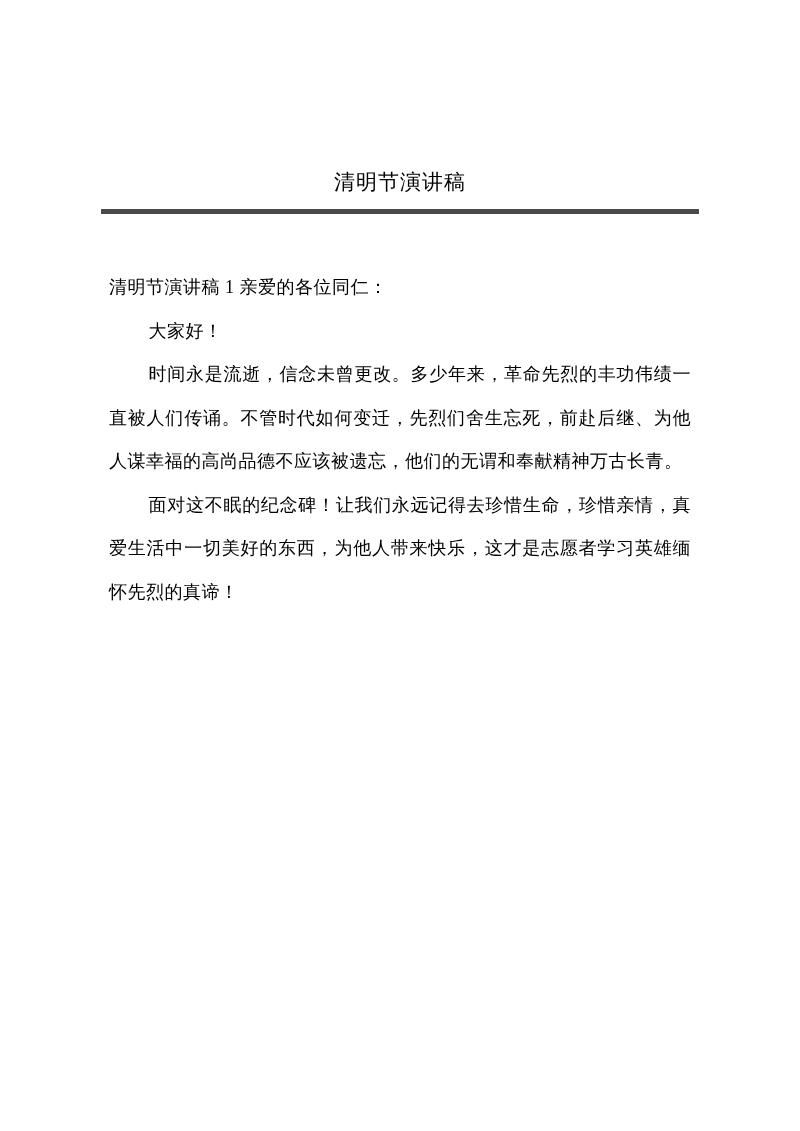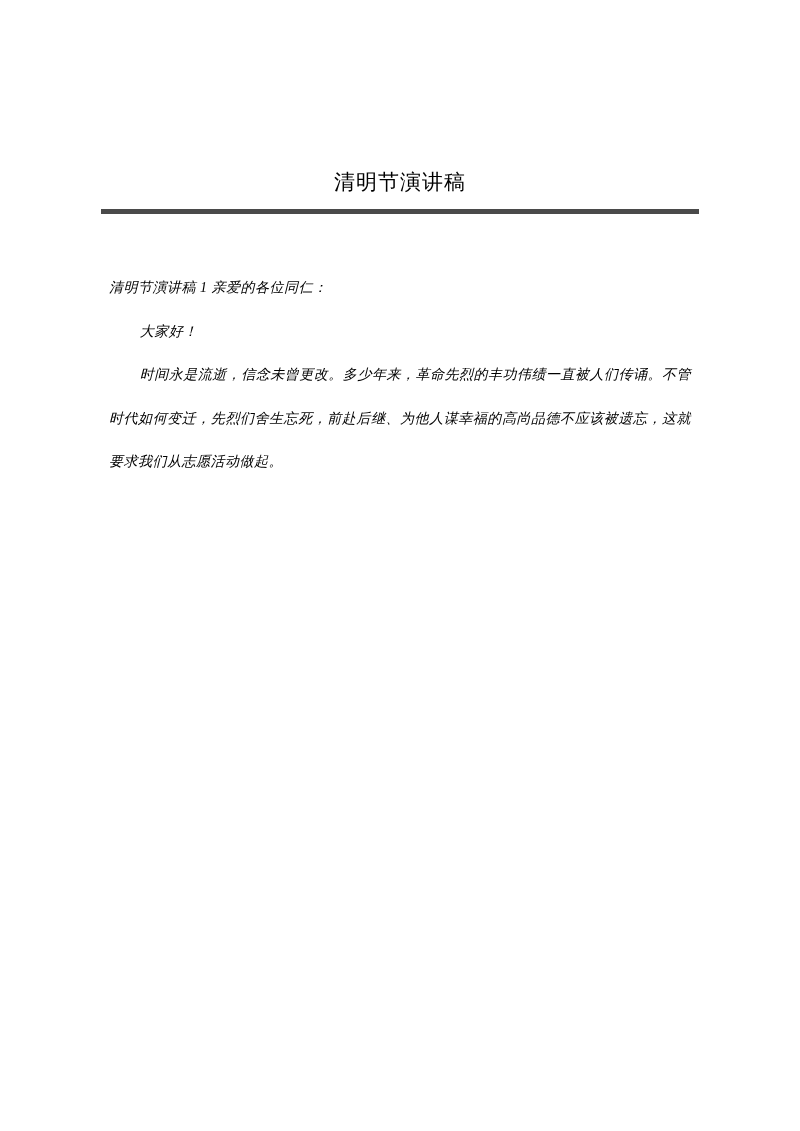--- a/index.html
+++ b/index.html
@@ -33,25 +33,24 @@
     display: block;
     width: 598px;
     height: 5px;
     background: #4a4a4a;
     border: none;
     margin: 13px auto 0 auto;
   }
   .doc-body {
     width: 582px;
     margin: 52px auto 0 auto;
-    font-size: 14px;
+    font-size: 18px;
     line-height: 43.5px;
     text-align: justify;
     letter-spacing: 0.5px;
-    font-style: italic;
   }
   .doc-body p {
     margin: 0;
     padding: 0;
     text-indent: 2.2em;
   }
   .doc-body p.no-indent {
     text-indent: 0;
   }
 </style>
@@ -60,16 +59,17 @@
 
 <div class="page">
 
   <h1 class="doc-title">清明节演讲稿</h1>
 
   <hr class="title-rule">
 
   <div class="doc-body">
     <p class="no-indent">清明节演讲稿 1 亲爱的各位同仁：</p>
     <p>大家好！</p>
-    <p>时间永是流逝，信念未曾更改。多少年来，革命先烈的丰功伟绩一直被人们传诵。不管时代如何变迁，先烈们舍生忘死，前赴后继、为他人谋幸福的高尚品德不应该被遗忘，这就要求我们从志愿活动做起。</p>
+    <p>时间永是流逝，信念未曾更改。多少年来，革命先烈的丰功伟绩一直被人们传诵。不管时代如何变迁，先烈们舍生忘死，前赴后继、为他人谋幸福的高尚品德不应该被遗忘，他们的无谓和奉献精神万古长青。</p>
+    <p>面对这不眠的纪念碑！让我们永远记得去珍惜生命，珍惜亲情，真爱生活中一切美好的东西，为他人带来快乐，这才是志愿者学习英雄缅怀先烈的真谛！</p>
   </div>
 
 </div>
 
 </body></html>

